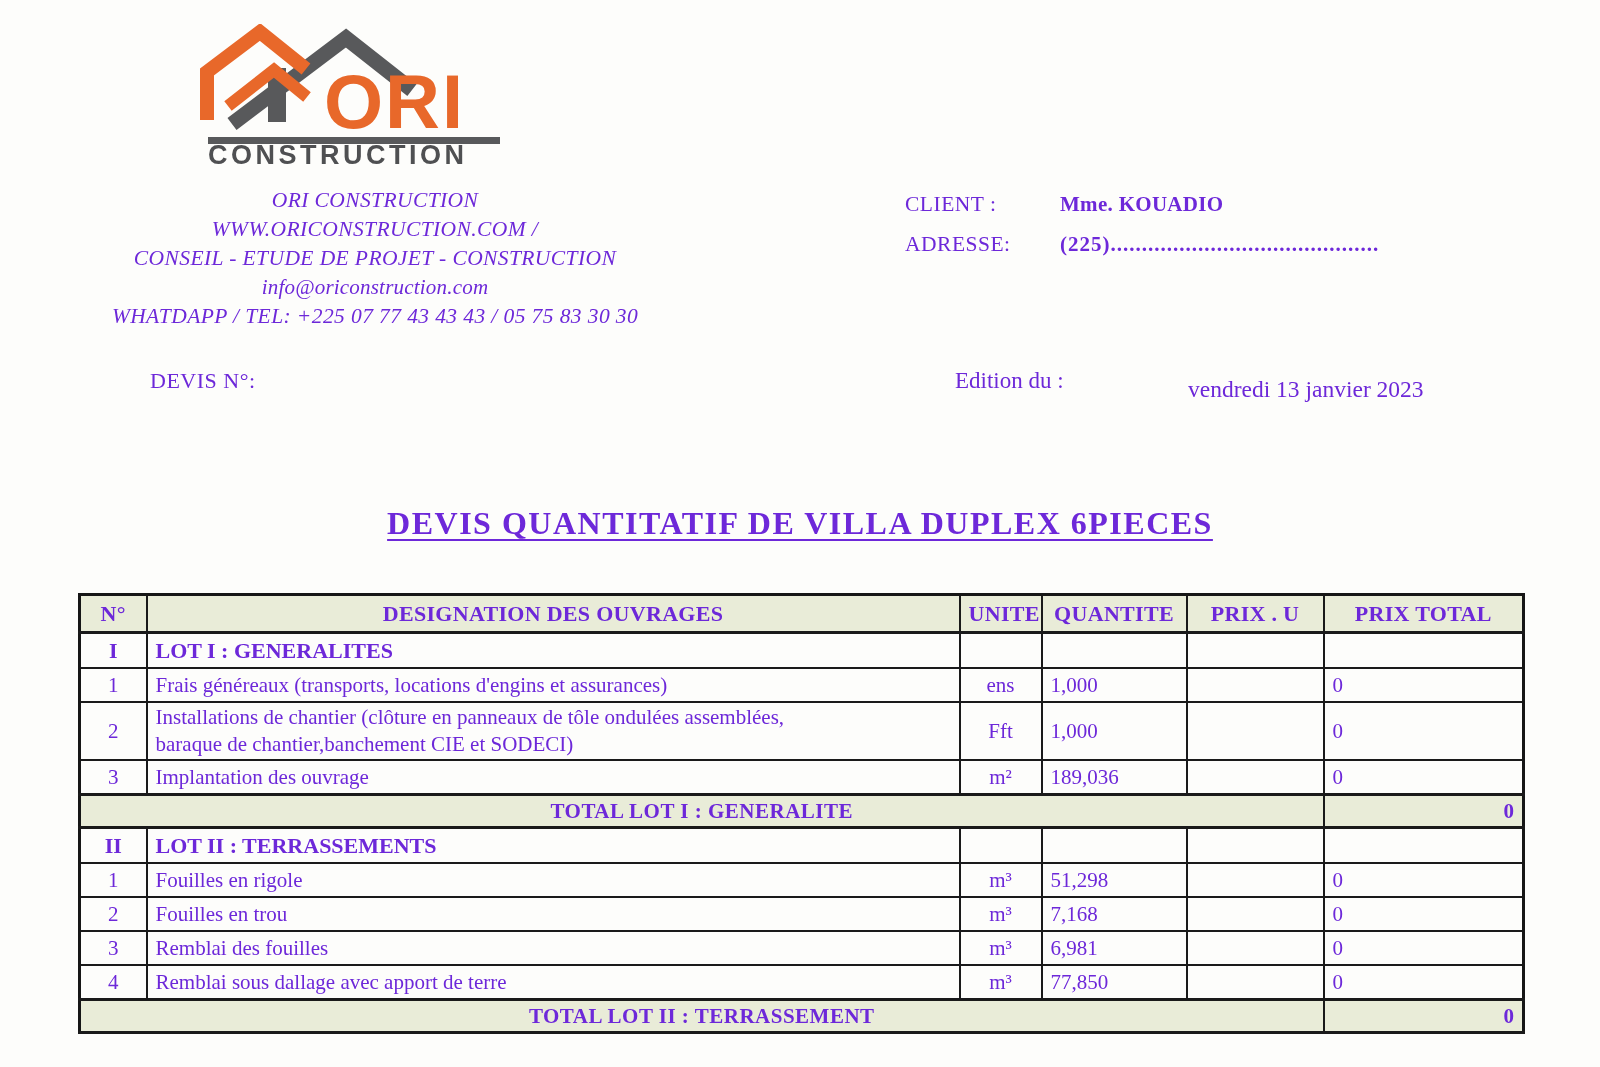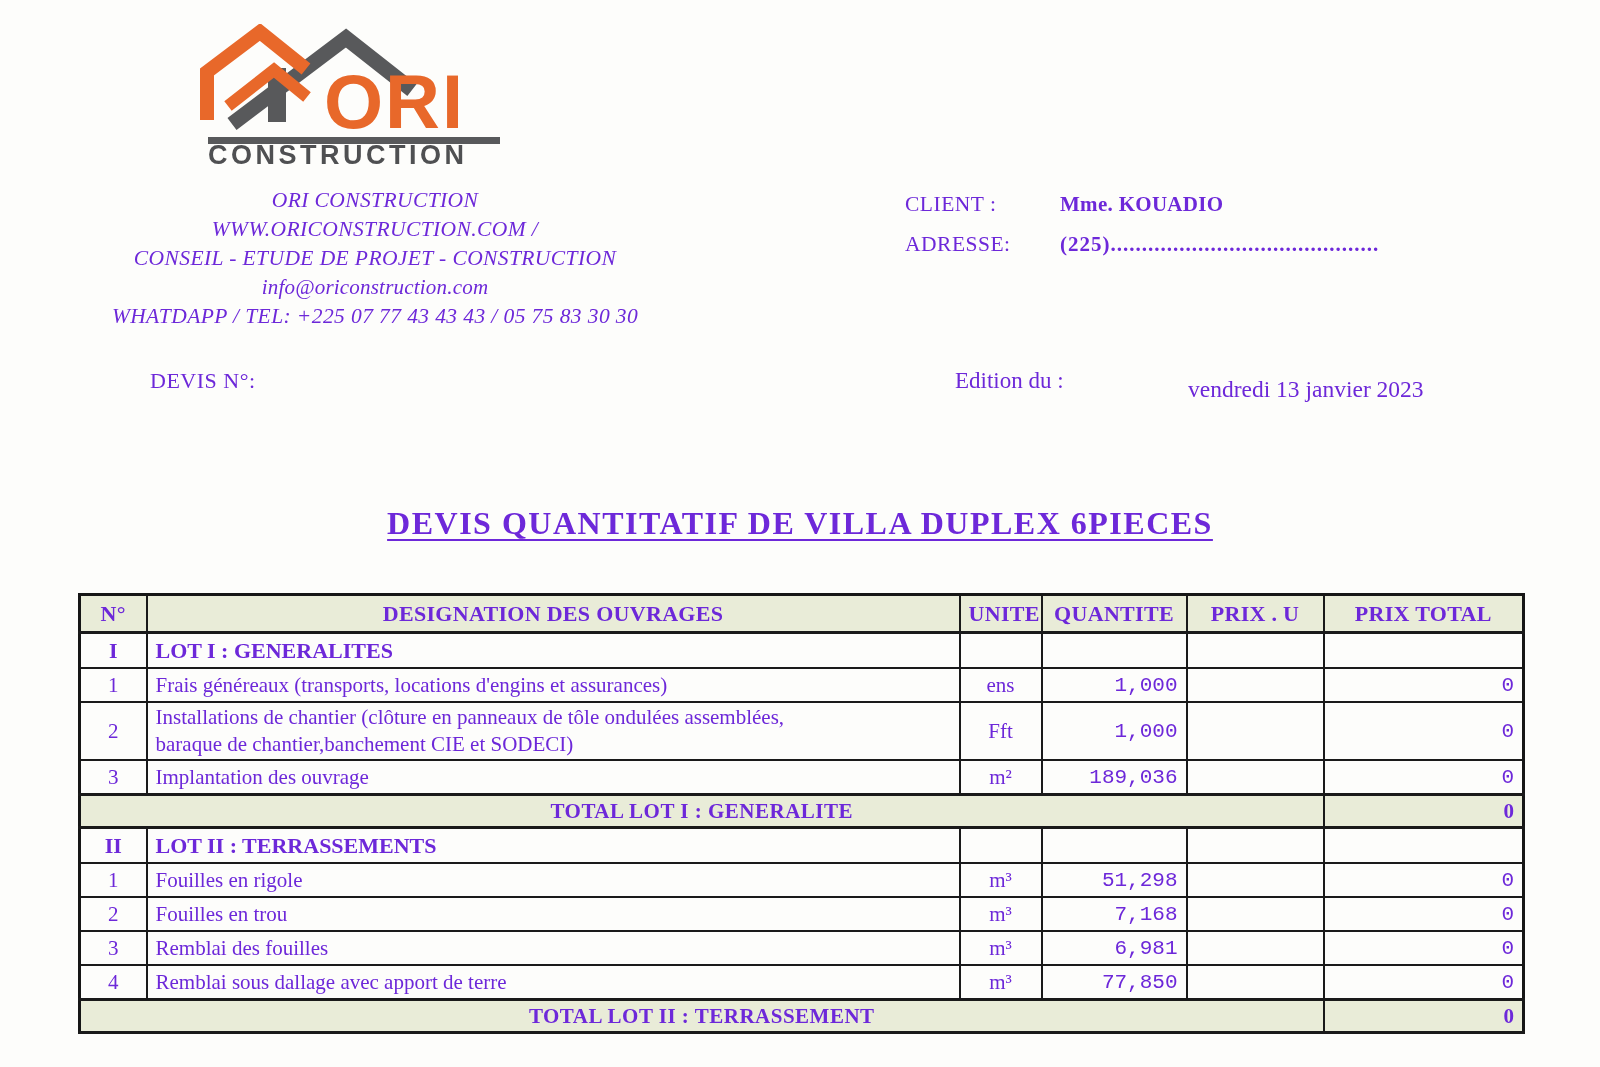--- a/index.html
+++ b/index.html
@@ -49,21 +49,21 @@
     vertical-align:middle;
     font-size:21px;
     overflow:hidden;
   }
   table.quote th{
     background:#e9ecd8;
     font-size:22px;font-weight:bold;height:33px;letter-spacing:0.3px;
     border-bottom-width:3px;
   }
   td.c{text-align:center;}
-  td.r{text-align:right;padding-right:12px;font-family:Liberation Mono, monospace;}
+  td.r{padding-right:12px;}
   td.des{text-align:left;white-space:pre-line;line-height:27px;}
   tr.item-row td{height:30px;}
   tr.lot-row td{height:31px;border-top-width:3px;}
   tr.lot-row td.des, tr.lot-row td.num{font-weight:bold;font-size:22px;}
   tr.total-row td{
     background:#e9ecd8;height:28px;font-weight:bold;
     border-top-width:3px;border-bottom-width:3px;
   }
   td.total-cell{text-align:center;font-size:23px;letter-spacing:0.5px;}
   td.total-val{text-align:right;padding-right:12px;font-size:22px;}

